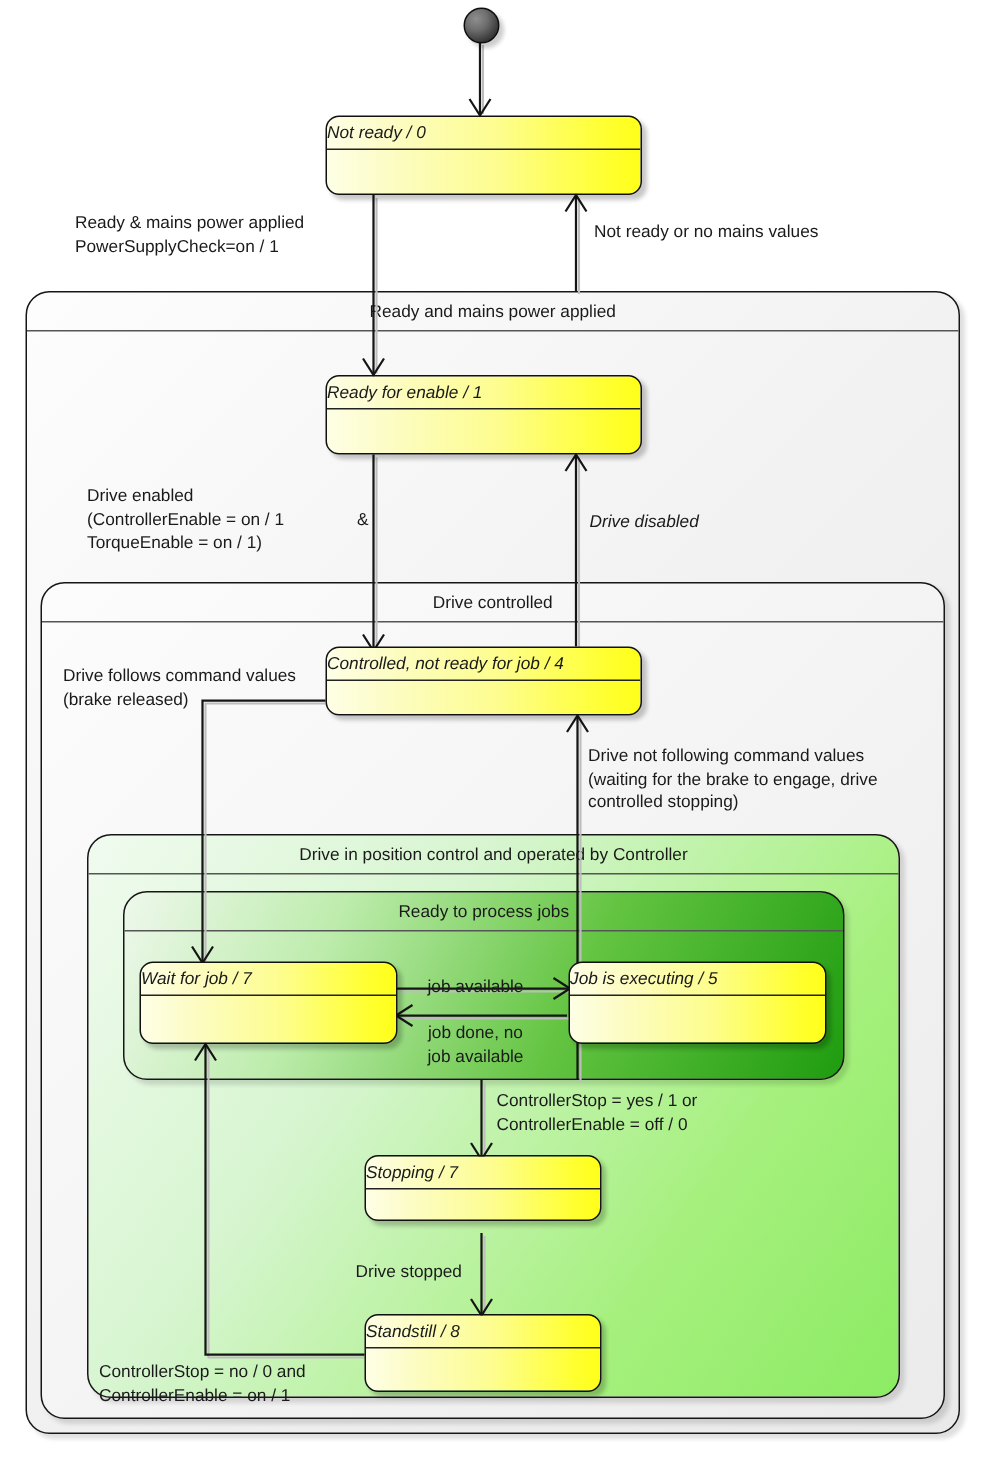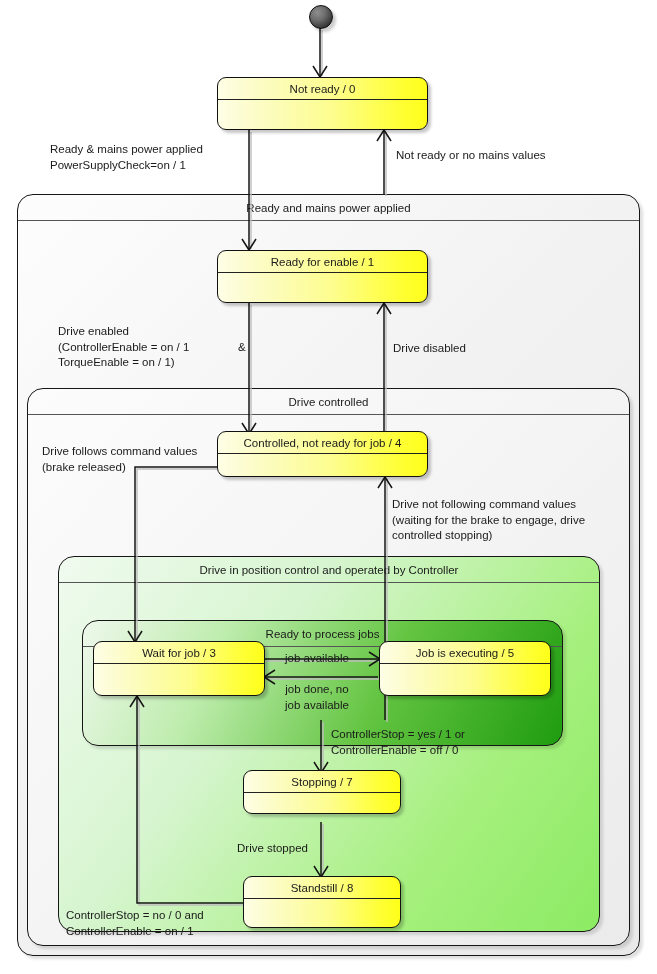--- a/index.html
+++ b/index.html
@@ -17,22 +17,22 @@
 
   .reg-outer{background:linear-gradient(135deg,#fdfdfd 0%,#f2f2f2 45%,#e9e9e9 100%);}
   .reg-mid{background:linear-gradient(135deg,#fcfcfc 0%,#f4f4f4 50%,#ebebeb 100%);}
   .reg-green1{background:linear-gradient(125deg,#f0fbef 0%,#d6f5cf 35%,#a6f07e 72%,#8ceb63 100%);}
   .reg-green2{background:linear-gradient(115deg,#eef8ec 0%,#bdecac 28%,#63c441 62%,#1f9c10 100%);}
 
   
   .state{position:absolute;box-sizing:border-box;border:1.9px solid #111;border-radius:9px;
          background:linear-gradient(90deg,#fefee6 0%,#fcfcc8 18%,#fdfd8e 55%,#ffff33 88%,#ffff1a 100%);
          box-shadow:3px 3px 3px rgba(0,0,0,.22);overflow:hidden;}
-  .state .sname{position:absolute;left:0;right:0;top:0;height:22px;line-height:22px;text-align:center;
-         font-size:11.5px;color:#1a1a1a;border-bottom:1.3px solid #222;box-sizing:border-box;}
+  .state .sname{position:absolute;left:0;right:0;top:0;height:22px;line-height:22px;
+         font-size:11.5px;color:#1a1a1a;border-bottom:1.3px solid #222;box-sizing:border-box;font-style:italic;}
 
   
   .initial{position:absolute;width:22px;height:22px;border-radius:50%;
      border:1.8px solid #0d0d0d;
      background:radial-gradient(circle at 34% 30%,#8e8e8e 0%,#6f6f6f 35%,#3a3a3a 72%,#151515 100%);
      box-shadow:3px 3px 3px rgba(0,0,0,.2);}
 
   
   .lbl{position:absolute;font-size:11.5px;color:#1a1a1a;line-height:15.5px;white-space:pre;}
 
@@ -52,21 +52,21 @@
   </div>
 
   <div class="region reg-mid" style="left:27px;top:388px;width:603px;height:558px;">
     <div class="rtitle">Drive controlled</div>
   </div>
 
   <div class="region reg-green1" style="left:58px;top:556px;width:542px;height:376px;">
     <div class="rtitle">Drive in position control and operated by Controller</div>
   </div>
 
-  <div class="region reg-green2" style="left:82px;top:620px;width:481px;height:126px;">
+  <div class="region reg-green2" style="left:82px;top:594px;width:481px;height:126px;">
     <div class="rtitle">Ready to process jobs</div>
   </div>
 
   <svg class="wires">
 
     <path class="lnsh" d="M322,30 L322,76"></path>
     <path class="ln" d="M320,28 L320,76"></path>
     <path class="ah" d="M313,66 L320,77 L327,66"></path>
 
     <path class="lnsh" d="M251,132 L251,196"></path>
@@ -125,21 +125,21 @@
 
   <div class="state" style="left:217px;top:250px;width:211px;height:53px;padding-left:33px;">
     <div class="sname">Ready for enable / 1</div>
   </div>
 
   <div class="state" style="left:217px;top:431px;width:211px;height:46px;">
     <div class="sname">Controlled, not ready for job / 4</div>
   </div>
 
   <div class="state" style="left:93px;top:641px;width:172px;height:55px;">
-    <div class="sname">Wait for job / 3</div>
+    <div class="sname">Wait for job / 7</div>
   </div>
 
   <div class="state" style="left:379px;top:641px;width:172px;height:55px;">
     <div class="sname">Job is executing / 5</div>
   </div>
 
   <div class="state" style="left:243px;top:770px;width:158px;height:44px;">
     <div class="sname">Stopping / 7</div>
   </div>
 
@@ -151,21 +151,21 @@
 PowerSupplyCheck=on / 1</div>
 
   <div class="lbl" style="left:396px;top:148px;">Not ready or no mains values</div>
 
   <div class="lbl" style="left:58px;top:324px;">Drive enabled
 (ControllerEnable = on / 1
 TorqueEnable = on / 1)</div>
 
   <div class="lbl" style="left:238px;top:340px;">&amp;</div>
 
-  <div class="lbl" style="left:393px;top:341px;">Drive disabled</div>
+  <div class="lbl" style="left:393px;top:341px;font-style:italic;">Drive disabled</div>
 
   <div class="lbl" style="left:42px;top:444px;">Drive follows command values
 (brake released)</div>
 
   <div class="lbl" style="left:392px;top:497px;">Drive not following command values
 (waiting for the brake to engage, drive
 controlled stopping)</div>
 
   <div class="lbl" style="left:285px;top:651px;">job available</div>
 

